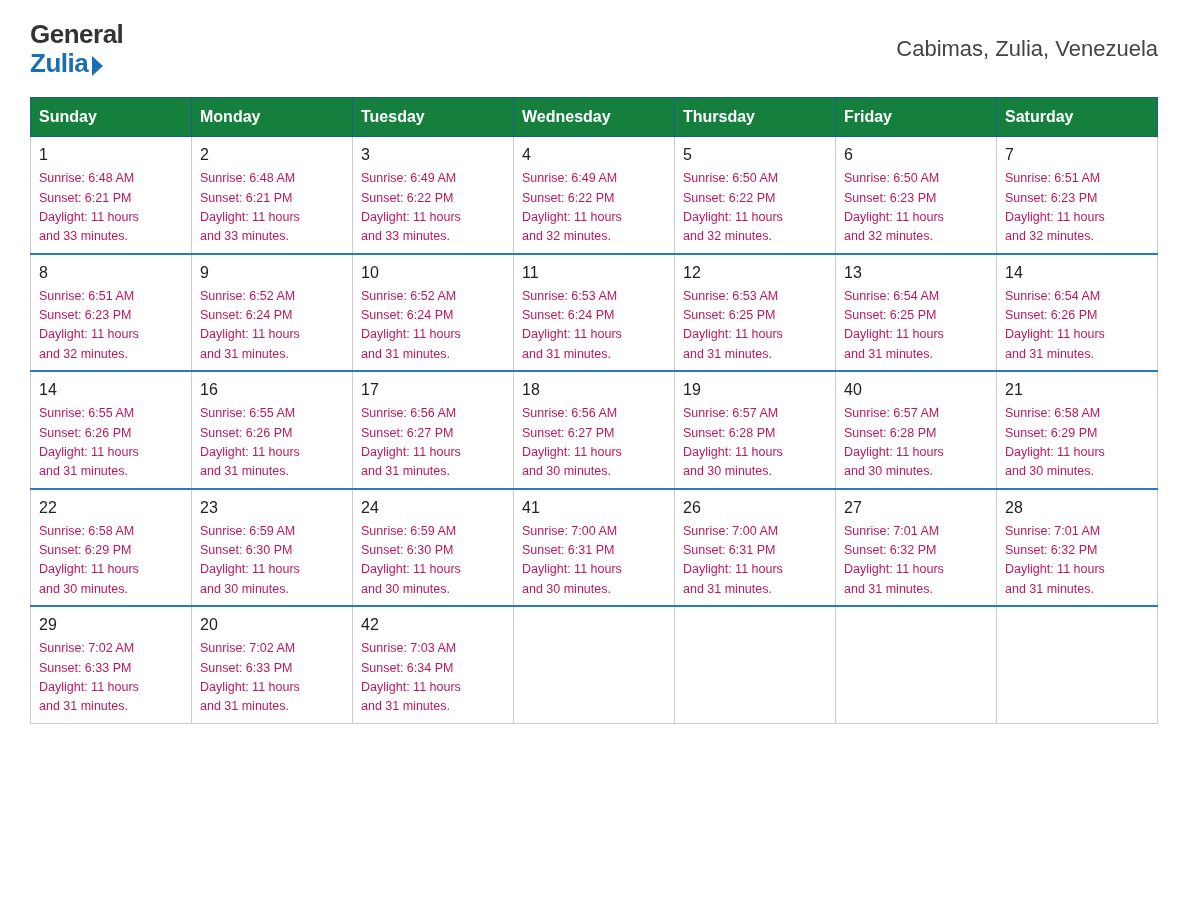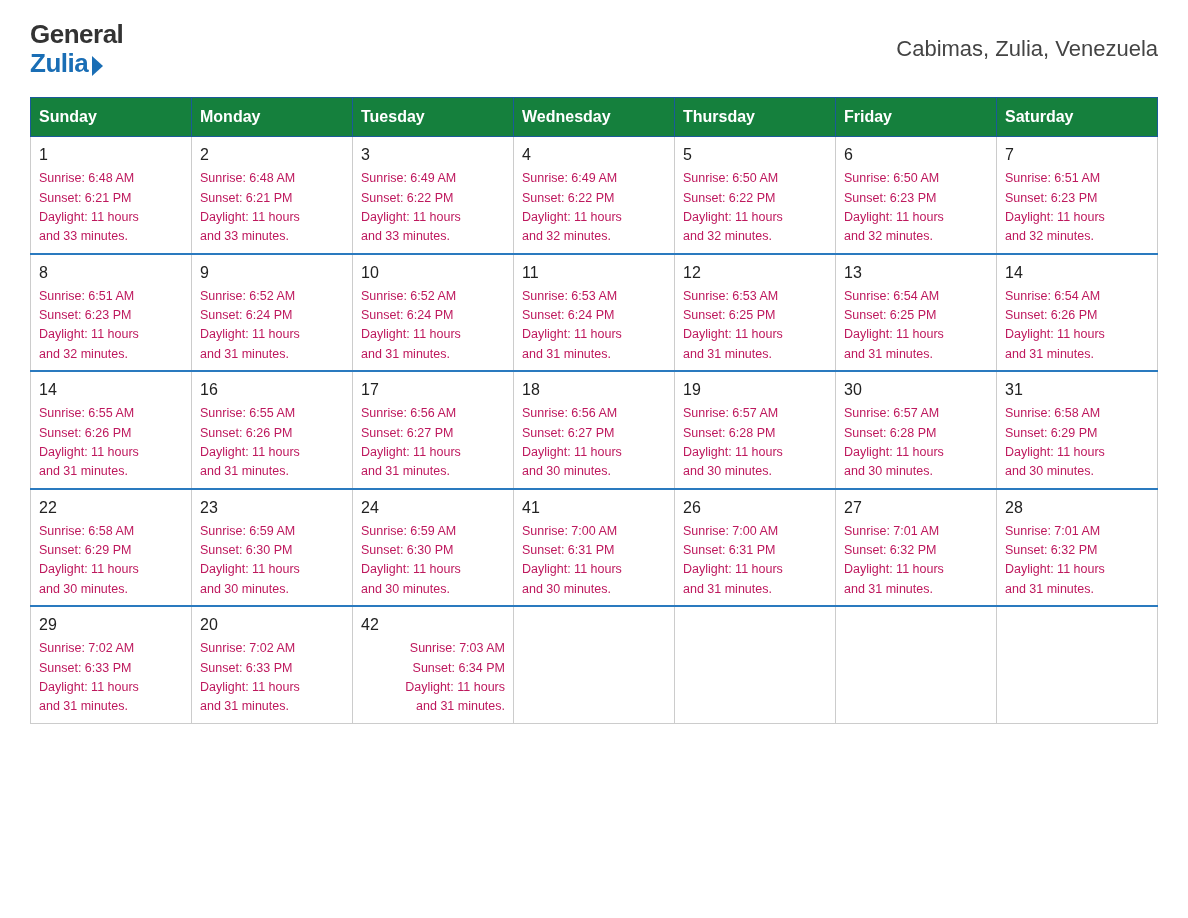--- a/index.html
+++ b/index.html
@@ -301,28 +301,28 @@
 and 30 minutes.</div>
         </td>
         <td>
           <span class="day-num">19</span>
           <div class="day-info" style="white-space: pre-line;">Sunrise: 6:57 AM
 Sunset: 6:28 PM
 Daylight: 11 hours
 and 30 minutes.</div>
         </td>
         <td>
-          <span class="day-num">30</span>
+          <span class="day-num">40</span>
           <div class="day-info" style="white-space: pre-line;">Sunrise: 6:57 AM
 Sunset: 6:28 PM
 Daylight: 11 hours
 and 30 minutes.</div>
         </td>
         <td>
-          <span class="day-num">31</span>
+          <span class="day-num">21</span>
           <div class="day-info" style="white-space: pre-line;">Sunrise: 6:58 AM
 Sunset: 6:29 PM
 Daylight: 11 hours
 and 30 minutes.</div>
         </td>
       </tr>
       <tr>
         <td>
           <span class="day-num">22</span>
           <div class="day-info" style="white-space: pre-line;">Sunrise: 6:58 AM
@@ -383,21 +383,21 @@
         </td>
         <td>
           <span class="day-num">20</span>
           <div class="day-info" style="white-space: pre-line;">Sunrise: 7:02 AM
 Sunset: 6:33 PM
 Daylight: 11 hours
 and 31 minutes.</div>
         </td>
         <td>
           <span class="day-num">42</span>
-          <div class="day-info" style="white-space: pre-line; text-align: right;">Sunrise: 7:03 AM
+          <div class="day-info" style="white-space: pre-line;">Sunrise: 7:03 AM
 Sunset: 6:34 PM
 Daylight: 11 hours
 and 31 minutes.</div>
         </td>
         <td></td>
         <td></td>
         <td></td>
         <td></td>
       </tr>
     </tbody>

